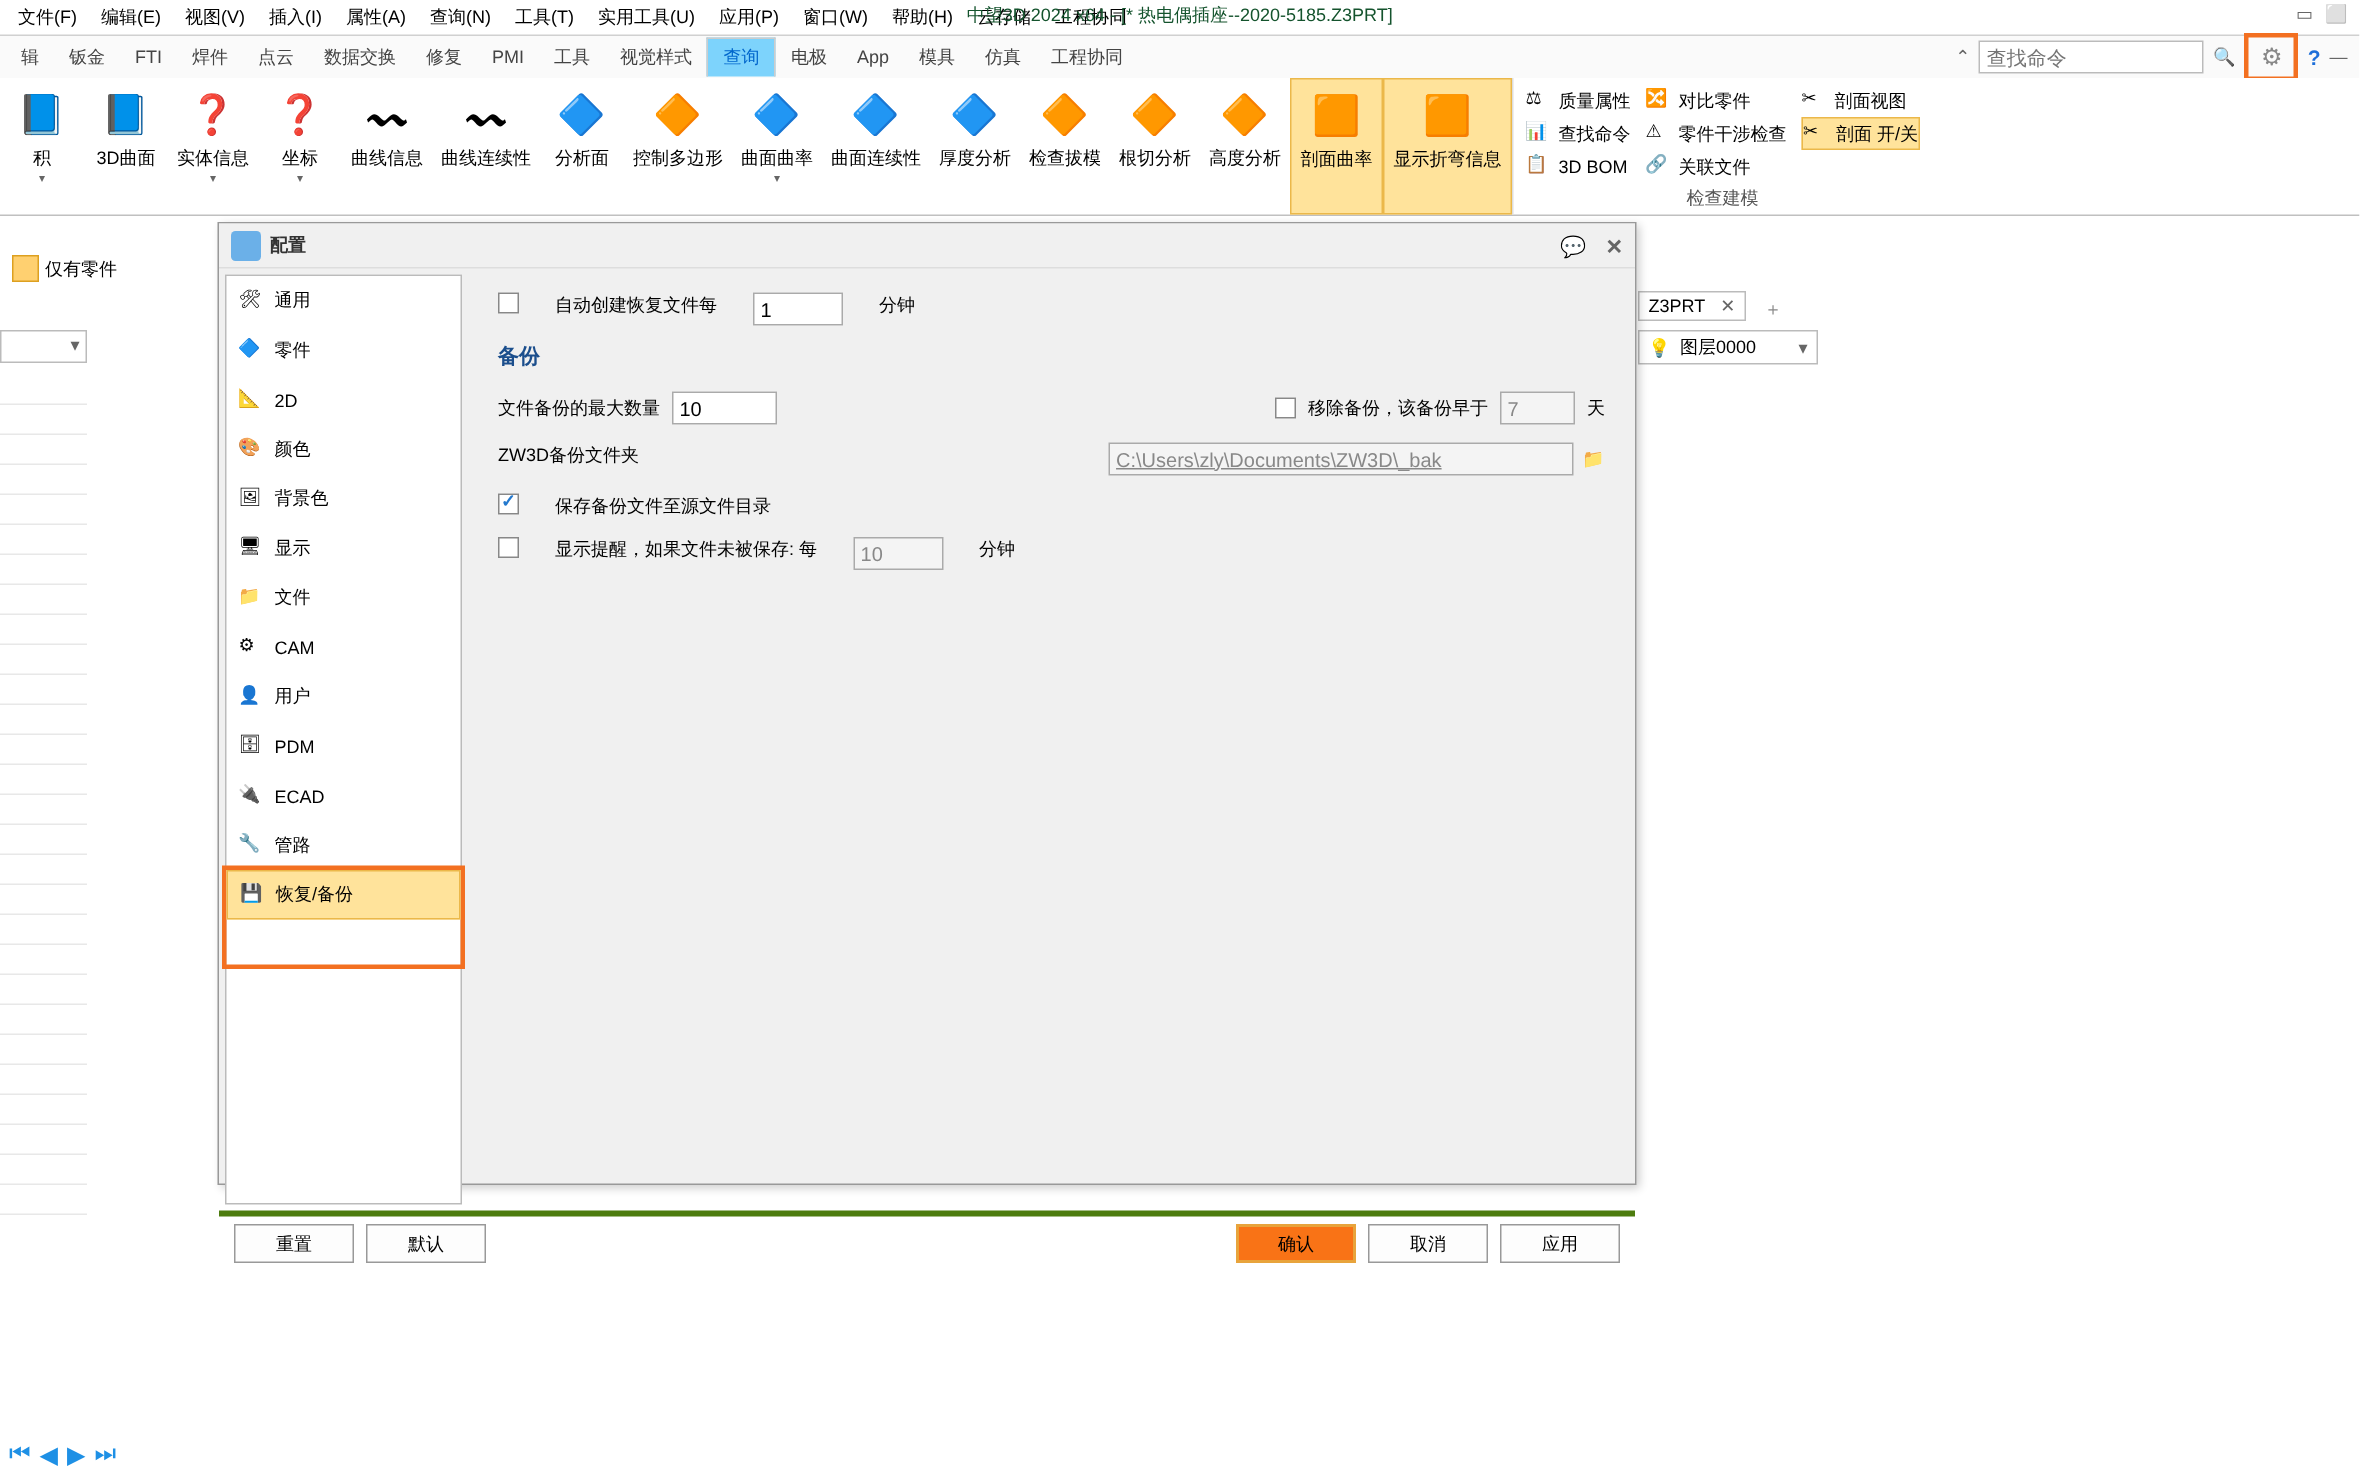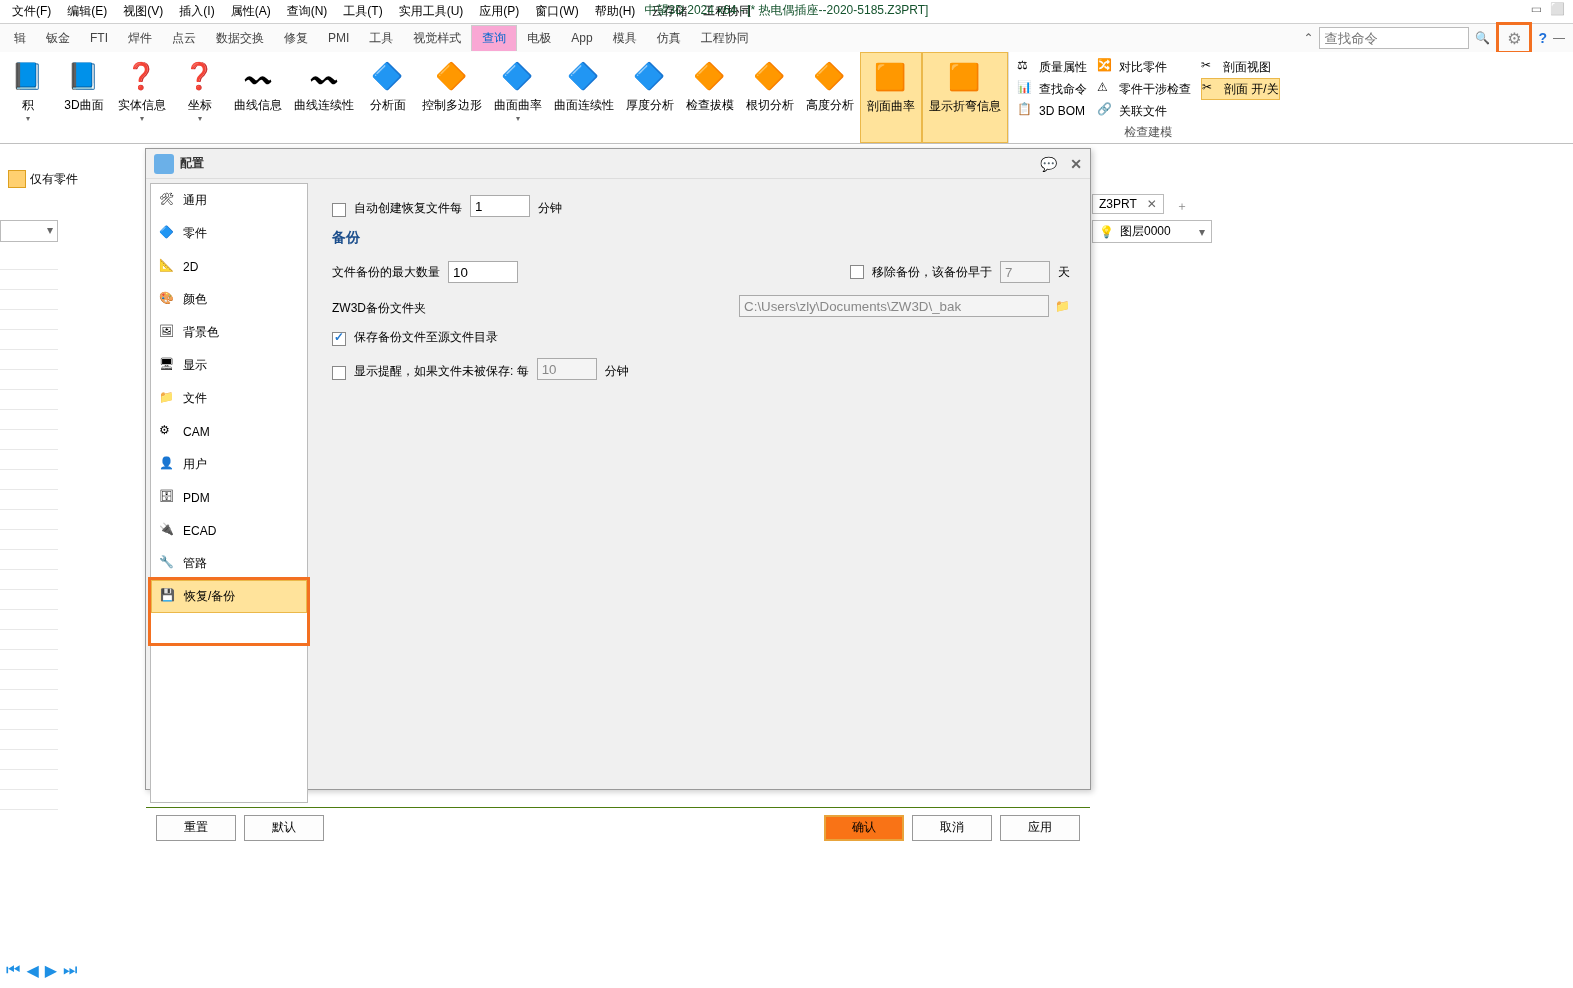--- a/index.html
+++ b/index.html
@@ -4,21 +4,21 @@
 <style>
 *{box-sizing:border-box;margin:0;padding:0}
 body{font-family:"Microsoft YaHei",SimSun,sans-serif;font-size:12px;background:#fff;width:1573px;height:988px;overflow:hidden;position:relative}
 .menubar{display:flex;height:24px;align-items:center;padding:0 4px;border-bottom:1px solid #d0d0d0;position:relative}
 .menubar .mi{padding:2px 8px;cursor:default}
 .title{position:absolute;left:50%;transform:translateX(-50%);color:#14532d;top:2px}
 .winctrl{position:absolute;right:8px;top:2px;display:flex;gap:8px}
 .winctrl span{color:#666;font-size:12px}
 .tabbar{display:flex;height:28px;align-items:center;padding:0 4px;background:#fafafa;position:relative}
 .tabbar .ti{padding:4px 10px;cursor:default;color:#444}
-.tabbar .ti.active{background:#f9a8d4;border:1px solid #ccc;border-bottom:none;color:#0066cc}
+.tabbar .ti.active{background:#7dd3fc;border:1px solid #ccc;border-bottom:none;color:#0066cc}
 .tabbar .right{position:absolute;right:8px;display:flex;align-items:center;gap:6px}
 .searchcmd{width:150px;height:22px;border:1px solid #bbb;padding:0 4px;color:#888}
 .gear{width:36px;height:32px;border:3px solid #F37021;display:flex;align-items:center;justify-content:center;color:#888;font-size:16px}
 .help{color:#1E6FD9;font-size:14px;font-weight:bold}
 .ribbon{height:92px;background:#fff;border-bottom:1px solid #c0c0c0;display:flex;position:relative}
 .rbtn{display:flex;flex-direction:column;align-items:center;justify-content:flex-start;padding:4px 6px;min-width:56px}
 .rbtn .ic{width:40px;height:40px;display:flex;align-items:center;justify-content:center;font-size:26px}
 .rbtn .lb{font-size:12px;text-align:center;line-height:14px;margin-top:2px}
 .rbtn .dd{font-size:8px;color:#666;margin-top:2px}
 .rbtn.active{background:#FFE39B;border:1px solid #EBB84A}
@@ -40,26 +40,26 @@
 .dlg-close{position:absolute;right:8px;color:#666;font-size:14px}
 .dlg-bubble{position:absolute;right:32px;color:#999;font-size:14px}
 .dlg-body{display:flex;height:628px}
 .dlg-nav{width:158px;background:#fff;border:1px solid #bbb;margin:4px}
 .navitem{display:flex;align-items:center;gap:6px;height:33px;padding:0 8px}
 .navitem .nic{width:18px;height:18px}
 .navitem.sel{background:#FFE39B;border:1px solid #EBB84A}
 .navwrap-highlight{border:3px solid #F37021;margin:-3px}
 .dlg-content{flex:1;padding:16px 20px;overflow:auto}
 .section-h{color:#1B4E8C;font-weight:bold;font-size:14px;margin:6px 0 14px 0}
-.row{display:flex;align-items:flex-end;gap:8px;margin-bottom:12px}
+.row{display:flex;align-items:flex-start;gap:24px;margin-bottom:12px}
 .chk{width:14px;height:14px;border:1px solid #888;background:#fff;display:inline-block;position:relative}
 .chk.checked::after{content:"✓";position:absolute;left:1px;top:-3px;color:#2479CE;font-size:12px;font-weight:bold}
 input.txt{height:22px;border:1px solid #aaa;padding:0 4px;background:#fff}
 input.txt:disabled{background:#f4f4f4;color:#888}
-.dlg-foot{height:40px;display:flex;align-items:center;padding:0 10px;border-top:1px solid #4d7c0f}
+.dlg-foot{height:40px;display:flex;align-items:center;padding:0 10px;border-top:4px solid #4d7c0f}
 .btn{width:80px;height:26px;border:1px solid #999;background:#fdfdfd;display:flex;align-items:center;justify-content:center}
 .btn.primary{border:2px solid #E8A43C;background:#f97316}
 .spacer{flex:1}
 .righttab{position:absolute;left:1092px;top:194px;display:flex;align-items:center;gap:6px;border:1px solid #bbb;background:#fff;padding:2px 6px}
 .righttab .x{color:#666;margin-left:4px}
 .layerpill{position:absolute;left:1092px;top:220px;display:flex;align-items:center;gap:6px;border:1px solid #bbb;background:#fff;padding:2px 6px;width:120px}
 .bulb{color:#F2C200}
 .plusTab{position:absolute;left:1176px;top:198px;color:#888}
 </style>
 </head>
@@ -364,21 +364,21 @@
         <div style="display:flex;align-items:center;gap:8px">
           <span class="chk"></span>
           <span>移除备份，该备份早于</span>
           <input class="txt" style="width: 50px;" disabled="" value="7">
           <span>天</span>
         </div>
       </div>
       <div class="row" style="justify-content:space-between">
         <span>ZW3D备份文件夹</span>
         <div style="display:flex;align-items:center;gap:6px">
-          <input class="txt" style="width: 310px;" disabled="" value="C:\Users\zly\Documents\ZW3D\_bak">
+          <input class="txt" style="width: 310px; text-decoration: underline;" disabled="" value="C:\Users\zly\Documents\ZW3D\_bak">
           <span style="color:#aaa">📁</span>
         </div>
       </div>
       <div class="row">
         <span class="chk checked"></span>
         <span>保存备份文件至源文件目录</span>
       </div>
       <div class="row">
         <span class="chk"></span>
         <span>显示提醒，如果文件未被保存: 每</span>

